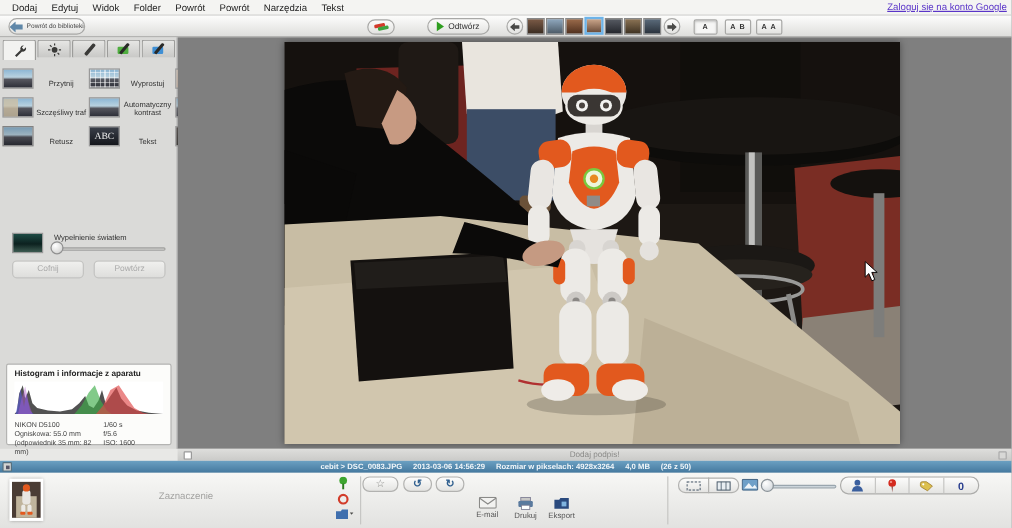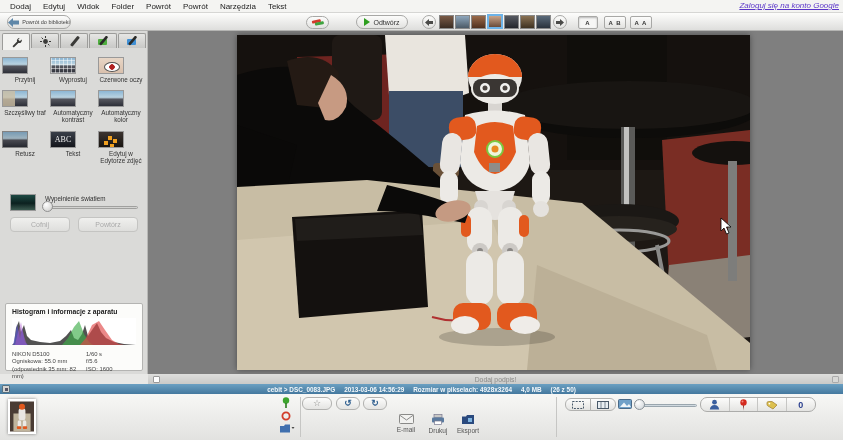--- a/index.html
+++ b/index.html
@@ -3,21 +3,21 @@
 <meta charset="utf-8">
 <style>
   * { margin:0; padding:0; box-sizing:border-box; }
   html,body { width:843px; height:440px; overflow:hidden; }
   body { font-family:"Liberation Sans", sans-serif; background:#e8e8e6; position:relative; }
   .abs { position:absolute; }
 
   
   .menubar { position:absolute; top:0; left:0; width:843px; height:13px; background:#f4f4f2; border-bottom:1px solid #d6d6d4; display:flex; align-items:center; padding-left:4px; z-index:30;}
   .menu-item { font-size:8px; color:#222; padding:0 6px; cursor:default; }
-  .signin { position:absolute; right:4px; top:1px; font-size:8px; color:#5a35c8; text-decoration:underline;font-style:italic; }
+  .signin { position:absolute; right:4px; top:1px; font-size:8px; color:#5a35c8; text-decoration:underline; }
 
   
   .toolbar { position:absolute; top:13px; left:0; width:843px; height:18px; background:linear-gradient(#fdfdfc,#dededc); border-bottom:1px solid #b4b4b2; z-index:29;}
   .tbtn { position:absolute; background:linear-gradient(#fcfcfb,#e2e2e0); border:1px solid #a8a8a6; border-radius:7px; display:flex; align-items:center; justify-content:center; font-size:7px; color:#333; }
   .back-btn { left:7px; top:2px; width:64px; height:14px; gap:3px; }
   .back-btn .txt { font-size:5.5px; line-height:1.15; text-align:center; color:#444;}
   .crayon-btn { left:306px; top:3px; width:23px; height:13px; }
   .play-btn { left:356px; top:2px; width:52px; height:14px; gap:3px; font-size:7px;}
   .play-tri { width:0; height:0; border-left:6px solid #2e9e1f; border-top:4px solid transparent; border-bottom:4px solid transparent;}
   .nav-arrow { border-radius:50%; width:14px; height:14px; top:2px;}
@@ -26,21 +26,21 @@
   .thumb.sel { border:2px solid #6db3e8; width:16px; height:15px; margin-top:-1px;}
   .viewbtn { top:3px; height:13px; font-size:6px; letter-spacing:1px; border-radius:2px; color:#333; font-weight:bold;}
   .viewbtn.active { background:#f6f6f5; box-shadow:inset 0 1px 2px rgba(0,0,0,.25); }
 
   
   .panel { position:absolute; top:31px; left:0; width:148px; height:343px; background:#dadad8; border-right:1px solid #b8b8b6;}
   .tabs { position:absolute; top:2px; left:2px; display:flex; gap:1px;}
   .tab { width:28px; height:15px; background:linear-gradient(#e6e6e4,#c8c8c6); border:1px solid #9c9c9a; border-bottom:none; border-radius:2px 2px 0 0; display:flex; align-items:center; justify-content:center;}
   .tab.sel { background:#f2f2f0; height:17px; }
   .toolgrid { position:absolute; top:26px; left:2px; width:144px; display:grid; grid-template-columns:repeat(3,1fr); row-gap:7px;}
-  .tool { display:flex; flex-direction:column; align-items:flex-start; cursor:pointer;}
+  .tool { display:flex; flex-direction:row; align-items:flex-end; cursor:pointer;}
   .tool .pic { width:26px; height:17px; border:1px solid #999; background:linear-gradient(180deg,#8cb6d4 0%,#b9d2e0 42%,#55565e 55%,#2d2f38 100%); position:relative; overflow:hidden;}
   .tool .lbl { font-size:6.3px; color:#333; text-align:center; margin-top:2px; line-height:1.15; width:46px;}
   .pic-eye { background:linear-gradient(#e8d6c6,#d9c0ac) !important; }
   .pic-eye::after { content:""; position:absolute; left:5px; top:4px; width:14px; height:8px; background:radial-gradient(circle at 50% 50%, #b02020 0 2.5px, #fff 3px); border-radius:50%; border:1px solid #555;}
   .pic-lucky::after { content:""; position:absolute; left:0; top:0; width:12px; height:17px; background:#cdbfa4; opacity:.8;}
   .pic-grid::after { content:""; position:absolute; inset:0; background:
       repeating-linear-gradient(0deg, rgba(255,255,255,.5) 0 1px, transparent 1px 4px),
       repeating-linear-gradient(90deg, rgba(255,255,255,.5) 0 1px, transparent 1px 4px);}
   .pic-text { background:linear-gradient(#3a3f49,#14161c) !important; color:#eee; font-family:"Liberation Serif",serif; font-size:8px; display:flex; align-items:center; justify-content:center;}
   .pic-editor { background:linear-gradient(#3c3430,#181410) !important;}
@@ -395,20 +395,21 @@
   <svg class="sel-thumb" viewBox="0 0 28 35">
     <rect width="28" height="35" fill="#4a3c34"></rect>
     <rect x="4" y="14" width="20" height="21" fill="#c0b49c"></rect>
     <rect x="10" y="8" width="8" height="14" rx="3" fill="#e9e6e2"></rect>
     <circle cx="14" cy="6" r="3.5" fill="#e2591e"></circle>
     <rect x="9" y="22" width="4" height="8" rx="2" fill="#eceae6"></rect>
     <rect x="15" y="22" width="4" height="8" rx="2" fill="#eceae6"></rect>
     <rect x="8" y="29" width="5" height="3" rx="1" fill="#e2591e"></rect>
     <rect x="15" y="29" width="5" height="3" rx="1" fill="#e2591e"></rect>
   </svg>
+  <div class="sel-label">Zaznaczenie</div>
 
   <div class="mini-btn" style="left:278px; top:2px;">
     <svg width="10" height="11" viewBox="0 0 10 11">
         <circle cx="5" cy="3.5" r="3.2" fill="#3da52e"></circle>
         <rect x="4.2" y="6" width="1.6" height="5" fill="#2a7a1e"></rect>
       </svg>
   </div>
   <div class="mini-btn" style="left:278px; top:15px;">
     <svg width="10" height="10" viewBox="0 0 10 10">
         <circle cx="5" cy="5" r="3.6" fill="none" stroke="#d23c2a" stroke-width="1.8"></circle>

